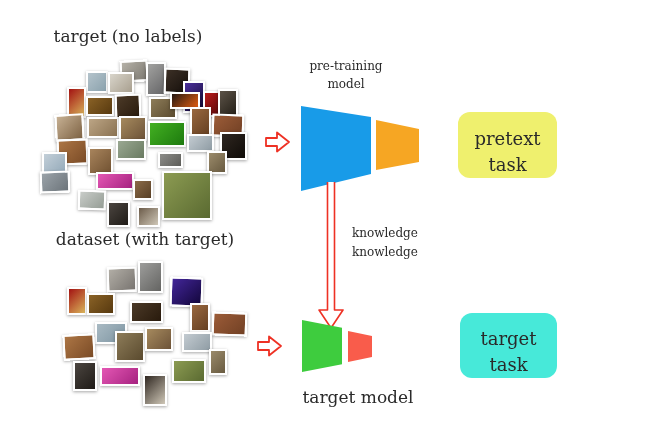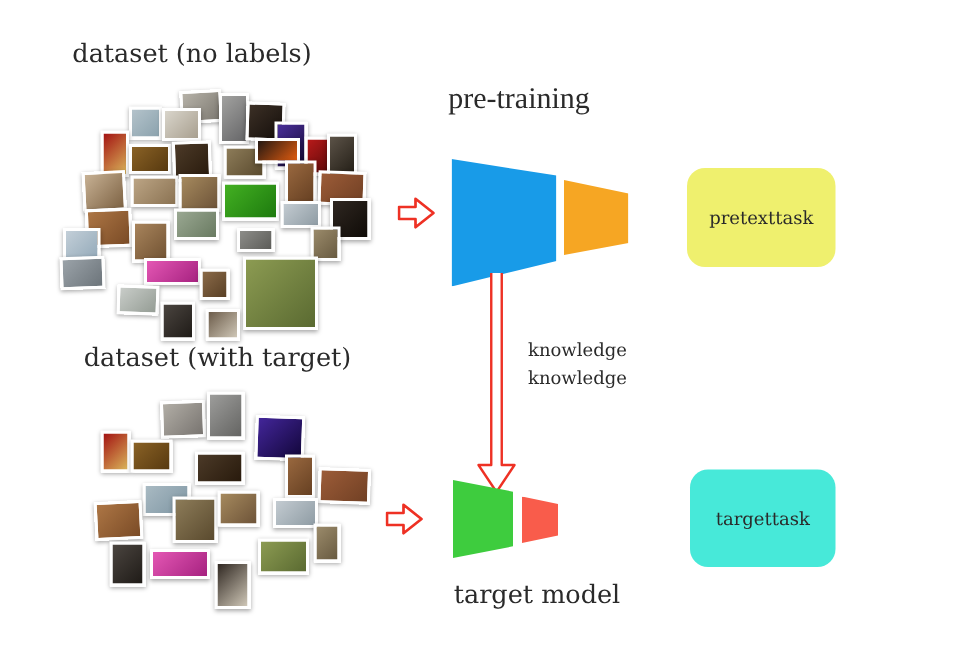--- a/index.html
+++ b/index.html
@@ -13,36 +13,36 @@
   .tile{
     position:absolute;border:2px solid #fff;box-sizing:border-box;
     box-shadow:0 1px 3px rgba(0,0,0,0.35);
   }
   .trap{position:absolute;}
   .trap-enc-pre{background:var(--encoder-pretrain);clip-path:polygon(0 0,100% 13%,100% 80%,0 100%);}
   .trap-head-pre{background:var(--head-pretrain);clip-path:polygon(0 0,100% 18%,100% 84%,0 100%);}
   .trap-enc-tgt{background:var(--encoder-target);clip-path:polygon(0 0,100% 15%,100% 85%,0 100%);}
   .trap-head-tgt{background:var(--head-target);clip-path:polygon(0 0,100% 16%,100% 84%,0 100%);}
   .task-box{
-    position:absolute;border-radius:12px;display:flex;
-    align-items:center;justify-content:center;font-size:12px;line-height:26px;
+    position:absolute;border-radius:12px;display:flex;flex-direction:column;
+    align-items:center;justify-content:flex-end;font-size:18px;line-height:26px;
     color:#2a2a2a;
   }
   .task-box-pretext{background:var(--pretext-box);}
   .task-box-target{background:var(--target-box);}
-  .model-label{font-size:20px;line-height:18px;font-family:Liberation Serif, serif;}
+  .model-label{font-size:12px;line-height:18px;}
   .dataset-label{font-size:17px;}
   .kt-label{font-size:12px;line-height:19px;}
 </style>
 </head>
 <body>
 
 <div class="canvas">
 
-  <div class="abs label dataset-label center" style="left:30px;top:26px;width:196px;">dataset (no labels)</div>
+  <div class="abs label dataset-label center" style="left:30px;top:26px;width:196px;">target (no labels)</div>
 
   <div class="abs" style="left:0;top:0;width:648px;height:435px;pointer-events:none;">
       <div class="tile" style="left: 120px; top: 60px; width: 28px; height: 22px; background: linear-gradient(135deg, rgb(182, 178, 168), rgb(126, 122, 114)); transform: rotate(-3deg);"></div>
       <div class="tile" style="left: 146px; top: 62px; width: 20px; height: 34px; background: linear-gradient(135deg, rgb(162, 162, 160), rgb(102, 102, 104)); transform: rotate(0deg);"></div>
       <div class="tile" style="left: 164px; top: 68px; width: 26px; height: 26px; background: linear-gradient(135deg, rgb(60, 48, 38), rgb(21, 15, 11)); transform: rotate(2deg);"></div>
       <div class="tile" style="left: 86px; top: 71px; width: 22px; height: 22px; background: linear-gradient(135deg, rgb(180, 195, 203), rgb(139, 162, 173)); transform: rotate(0deg);"></div>
       <div class="tile" style="left: 108px; top: 72px; width: 26px; height: 22px; background: linear-gradient(135deg, rgb(217, 213, 203), rgb(168, 159, 143)); transform: rotate(0deg);"></div>
       <div class="tile" style="left: 183px; top: 81px; width: 22px; height: 32px; background: linear-gradient(135deg, rgb(74, 47, 154), rgb(20, 10, 52)); transform: rotate(0deg);"></div>
       <div class="tile" style="left: 203px; top: 91px; width: 18px; height: 26px; background: linear-gradient(135deg, rgb(184, 26, 26), rgb(94, 10, 10)); transform: rotate(0deg);"></div>
       <div class="tile" style="left: 218px; top: 89px; width: 20px; height: 29px; background: linear-gradient(135deg, rgb(92, 83, 72), rgb(35, 30, 22)); transform: rotate(0deg);"></div>
@@ -69,20 +69,21 @@
       <div class="tile" style="left: 96px; top: 172px; width: 38px; height: 18px; background: linear-gradient(135deg, rgb(228, 87, 180), rgb(166, 34, 128)); transform: rotate(0deg);"></div>
       <div class="tile" style="left: 133px; top: 179px; width: 20px; height: 21px; background: linear-gradient(135deg, rgb(139, 107, 73), rgb(88, 63, 37)); transform: rotate(0deg);"></div>
       <div class="tile" style="left: 78px; top: 190px; width: 28px; height: 20px; background: linear-gradient(135deg, rgb(201, 205, 201), rgb(148, 156, 148)); transform: rotate(2deg);"></div>
       <div class="tile" style="left: 162px; top: 171px; width: 50px; height: 49px; background: linear-gradient(135deg, rgb(140, 155, 82), rgb(90, 106, 49)); transform: rotate(0deg);"></div>
       <div class="tile" style="left: 107px; top: 201px; width: 23px; height: 26px; background: linear-gradient(135deg, rgb(75, 69, 64), rgb(31, 27, 23)); transform: rotate(0deg);"></div>
       <div class="tile" style="left: 137px; top: 206px; width: 23px; height: 21px; background: linear-gradient(135deg, rgb(108, 92, 74), rgb(207, 199, 183)); transform: rotate(0deg);"></div>
     </div>
 
   <div class="abs label model-label center" style="left:286px;top:57px;width:120px;">
     <div>pre-training</div>
+    <div>model</div>
   </div>
 
   <svg class="abs" style="left:265px;top:131px;" width="26" height="22" viewBox="0 0 26 22">
     <path d="M1,7 H12 V1.5 L24,11 L12,20.5 V15 H1 Z" style="fill:#ffffff;stroke:var(--arrow);stroke-width:1.8;stroke-linejoin:round;"></path>
   </svg>
 
   <div class="trap trap-enc-pre" style="left:301px;top:106px;width:70px;height:85px;"></div>
   <div class="trap trap-head-pre" style="left:376px;top:120px;width:43px;height:50px;"></div>
 
   <div class="task-box task-box-pretext" style="left:458px;top:112px;width:99px;height:66px;">

